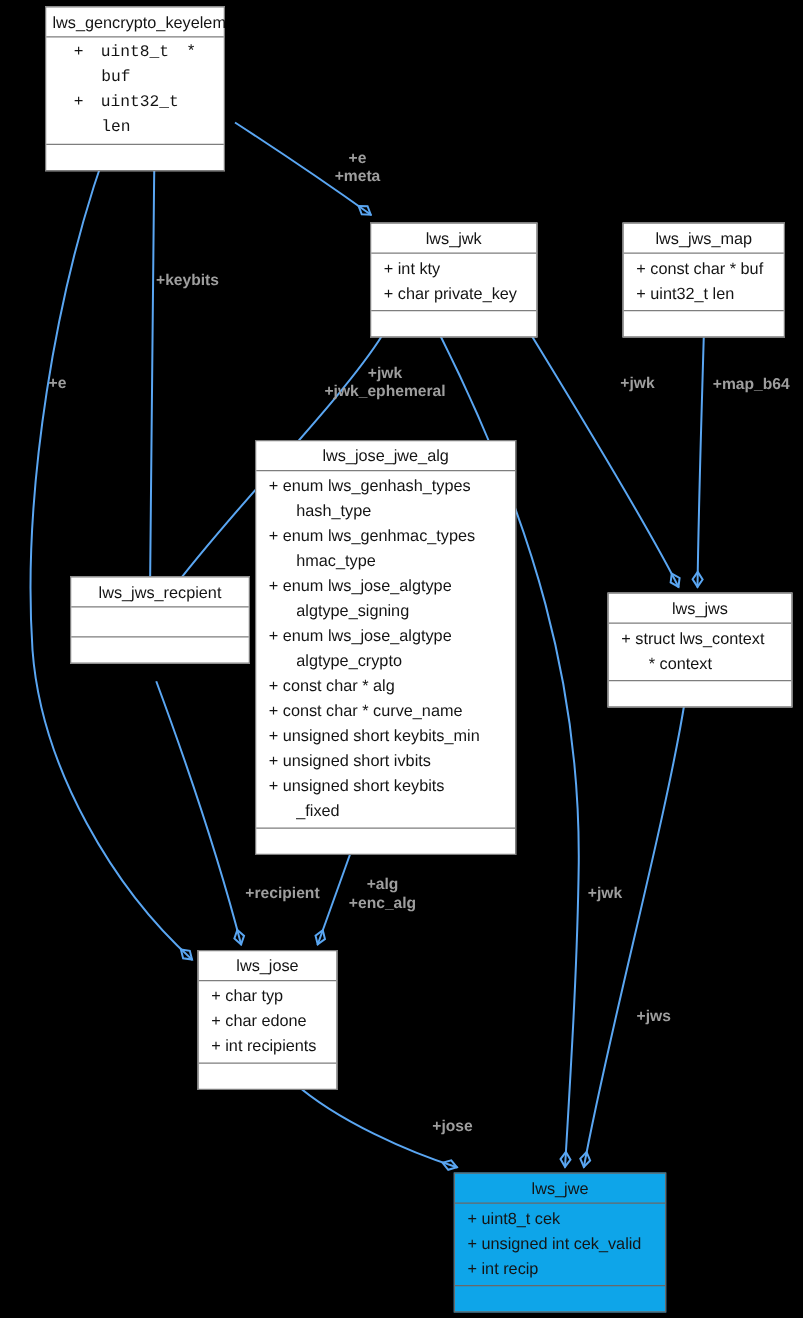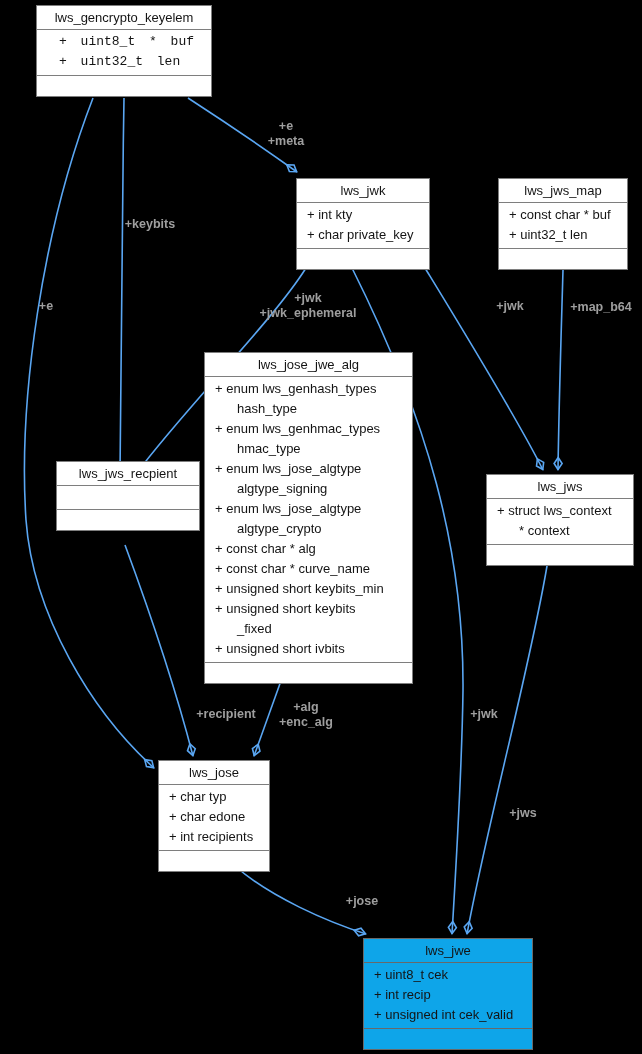--- a/index.html
+++ b/index.html
@@ -46,21 +46,21 @@
     <path marker-end="url(#mDiamond)" d="M425,268 C458,322 517,418 543,470"></path>
     <path marker-end="url(#mDiamond)" d="M563,270 C561,340 559,400 558,470"></path>
     <path marker-end="url(#mDiamond)" d="M352,268 C428,420 464,550 463,690 C462,770 457,850 452,934"></path>
     <path marker-end="url(#mDiamond)" d="M548,560 C532,660 488,820 467,934"></path>
     <path marker-end="url(#mDiamond)" d="M125,545 C152,618 178,698 193,756"></path>
     <path marker-end="url(#mDiamond)" d="M282,678 L254,756"></path>
     <path marker-end="url(#mDiamond)" d="M235,866 C270,897 328,922 366,934"></path>
   </svg>
 
   <div>
-      <div class="uml-class roomy" style="left: 36px; top: 5px; width: 176px;">
+      <div class="uml-class roomy" style="left: 36px; top: 5px; width: 144px;">
         <div class="uml-title">lws_gencrypto_keyelem</div>
         <div class="uml-attrs">
           <div class="uml-attr">+ uint8_t * buf</div>
           <div class="uml-attr">+ uint32_t len</div>
         </div>
         <div class="uml-footer"></div>
       </div>
       <div class="uml-class" style="left: 296px; top: 178px; width: 134px;">
         <div class="uml-title">lws_jwk</div>
         <div class="uml-attrs">
@@ -84,23 +84,23 @@
 hash_type</div>
           <div class="uml-attr">+ enum lws_genhmac_types
 hmac_type</div>
           <div class="uml-attr">+ enum lws_jose_algtype
 algtype_signing</div>
           <div class="uml-attr">+ enum lws_jose_algtype
 algtype_crypto</div>
           <div class="uml-attr">+ const char * alg</div>
           <div class="uml-attr">+ const char * curve_name</div>
           <div class="uml-attr">+ unsigned short keybits_min</div>
+          <div class="uml-attr">+ unsigned short ivbits</div>
           <div class="uml-attr">+ unsigned short keybits
 _fixed</div>
-          <div class="uml-attr">+ unsigned short ivbits</div>
         </div>
         <div class="uml-footer"></div>
       </div>
       <div class="uml-class" style="left: 486px; top: 474px; width: 148px;">
         <div class="uml-title">lws_jws</div>
         <div class="uml-attrs">
           <div class="uml-attr">+ struct lws_context
 * context</div>
         </div>
         <div class="uml-footer"></div>
@@ -116,22 +116,22 @@
           <div class="uml-attr">+ char typ</div>
           <div class="uml-attr">+ char edone</div>
           <div class="uml-attr">+ int recipients</div>
         </div>
         <div class="uml-footer"></div>
       </div>
       <div class="uml-class highlighted" style="left: 363px; top: 938px; width: 170px;">
         <div class="uml-title">lws_jwe</div>
         <div class="uml-attrs">
           <div class="uml-attr">+ uint8_t cek</div>
+          <div class="uml-attr">+ unsigned int cek_valid</div>
           <div class="uml-attr">+ int recip</div>
-          <div class="uml-attr">+ unsigned int cek_valid</div>
         </div>
         <div class="uml-footer"></div>
       </div>
     </div>
   <div>
       <div class="edge-label" style="left: 286px; top: 119px;">
         <div>+e</div>
         <div>+meta</div>
       </div>
       <div class="edge-label" style="left: 150px; top: 217px;">

